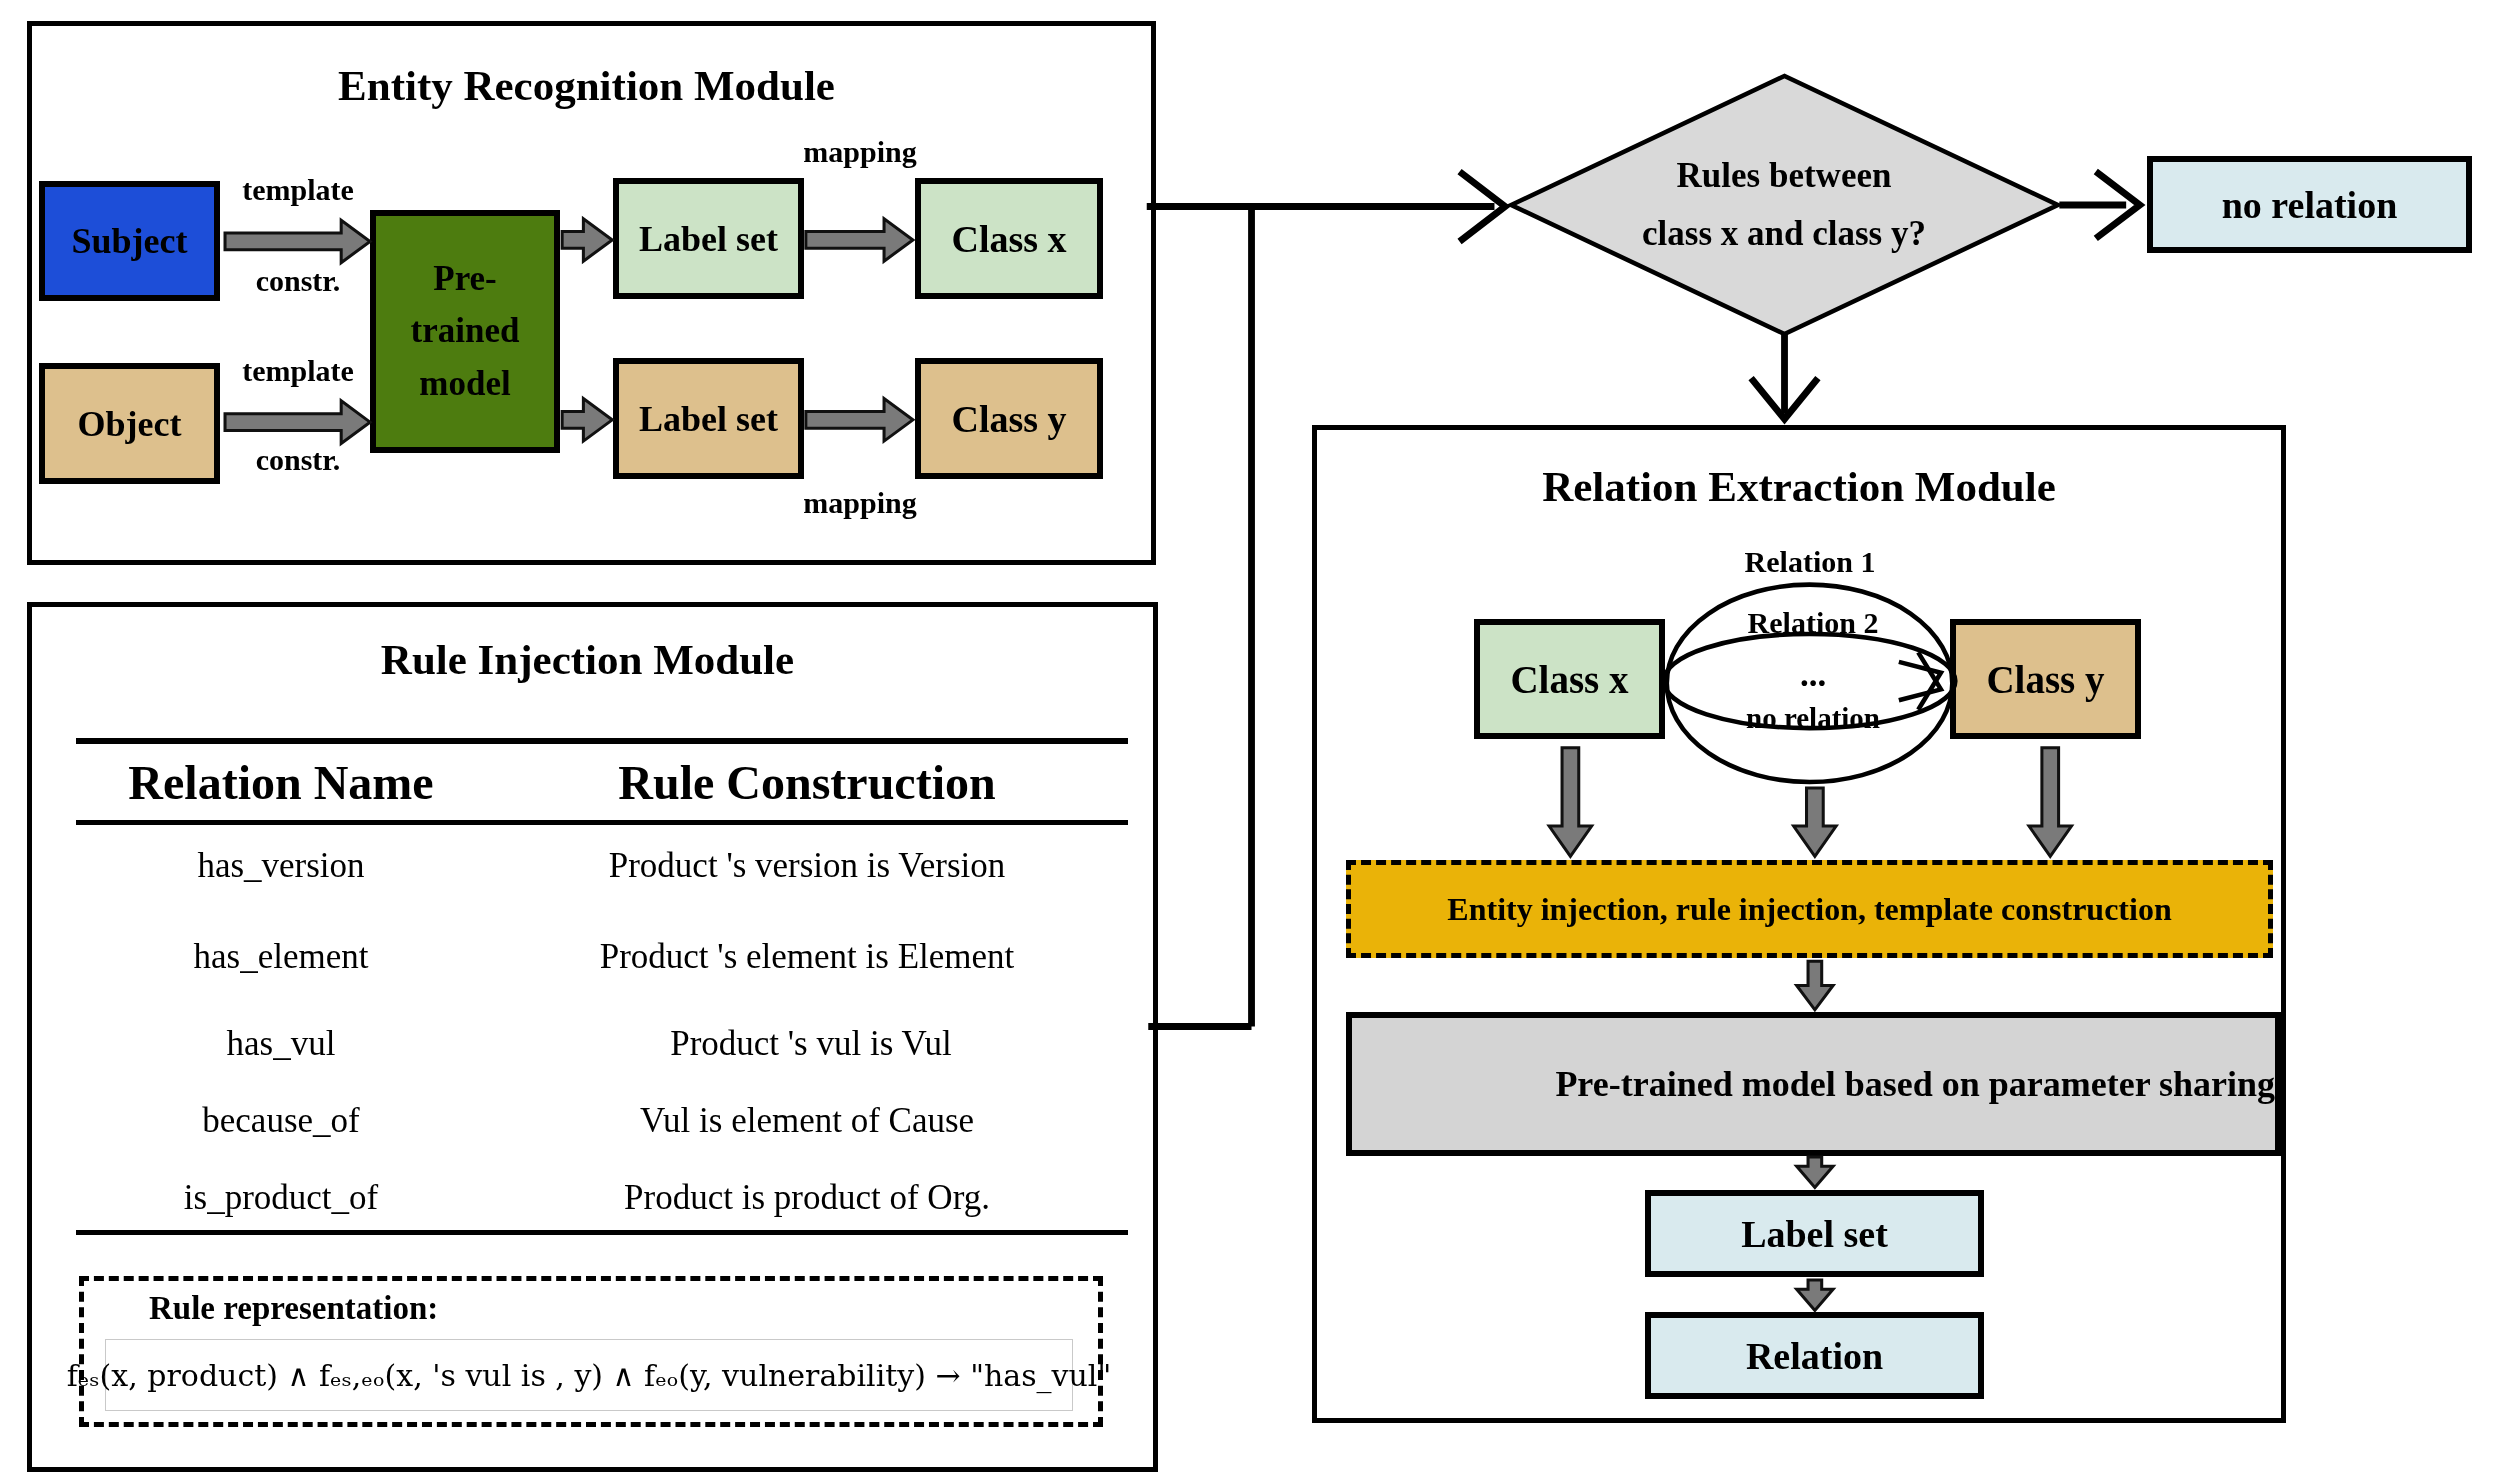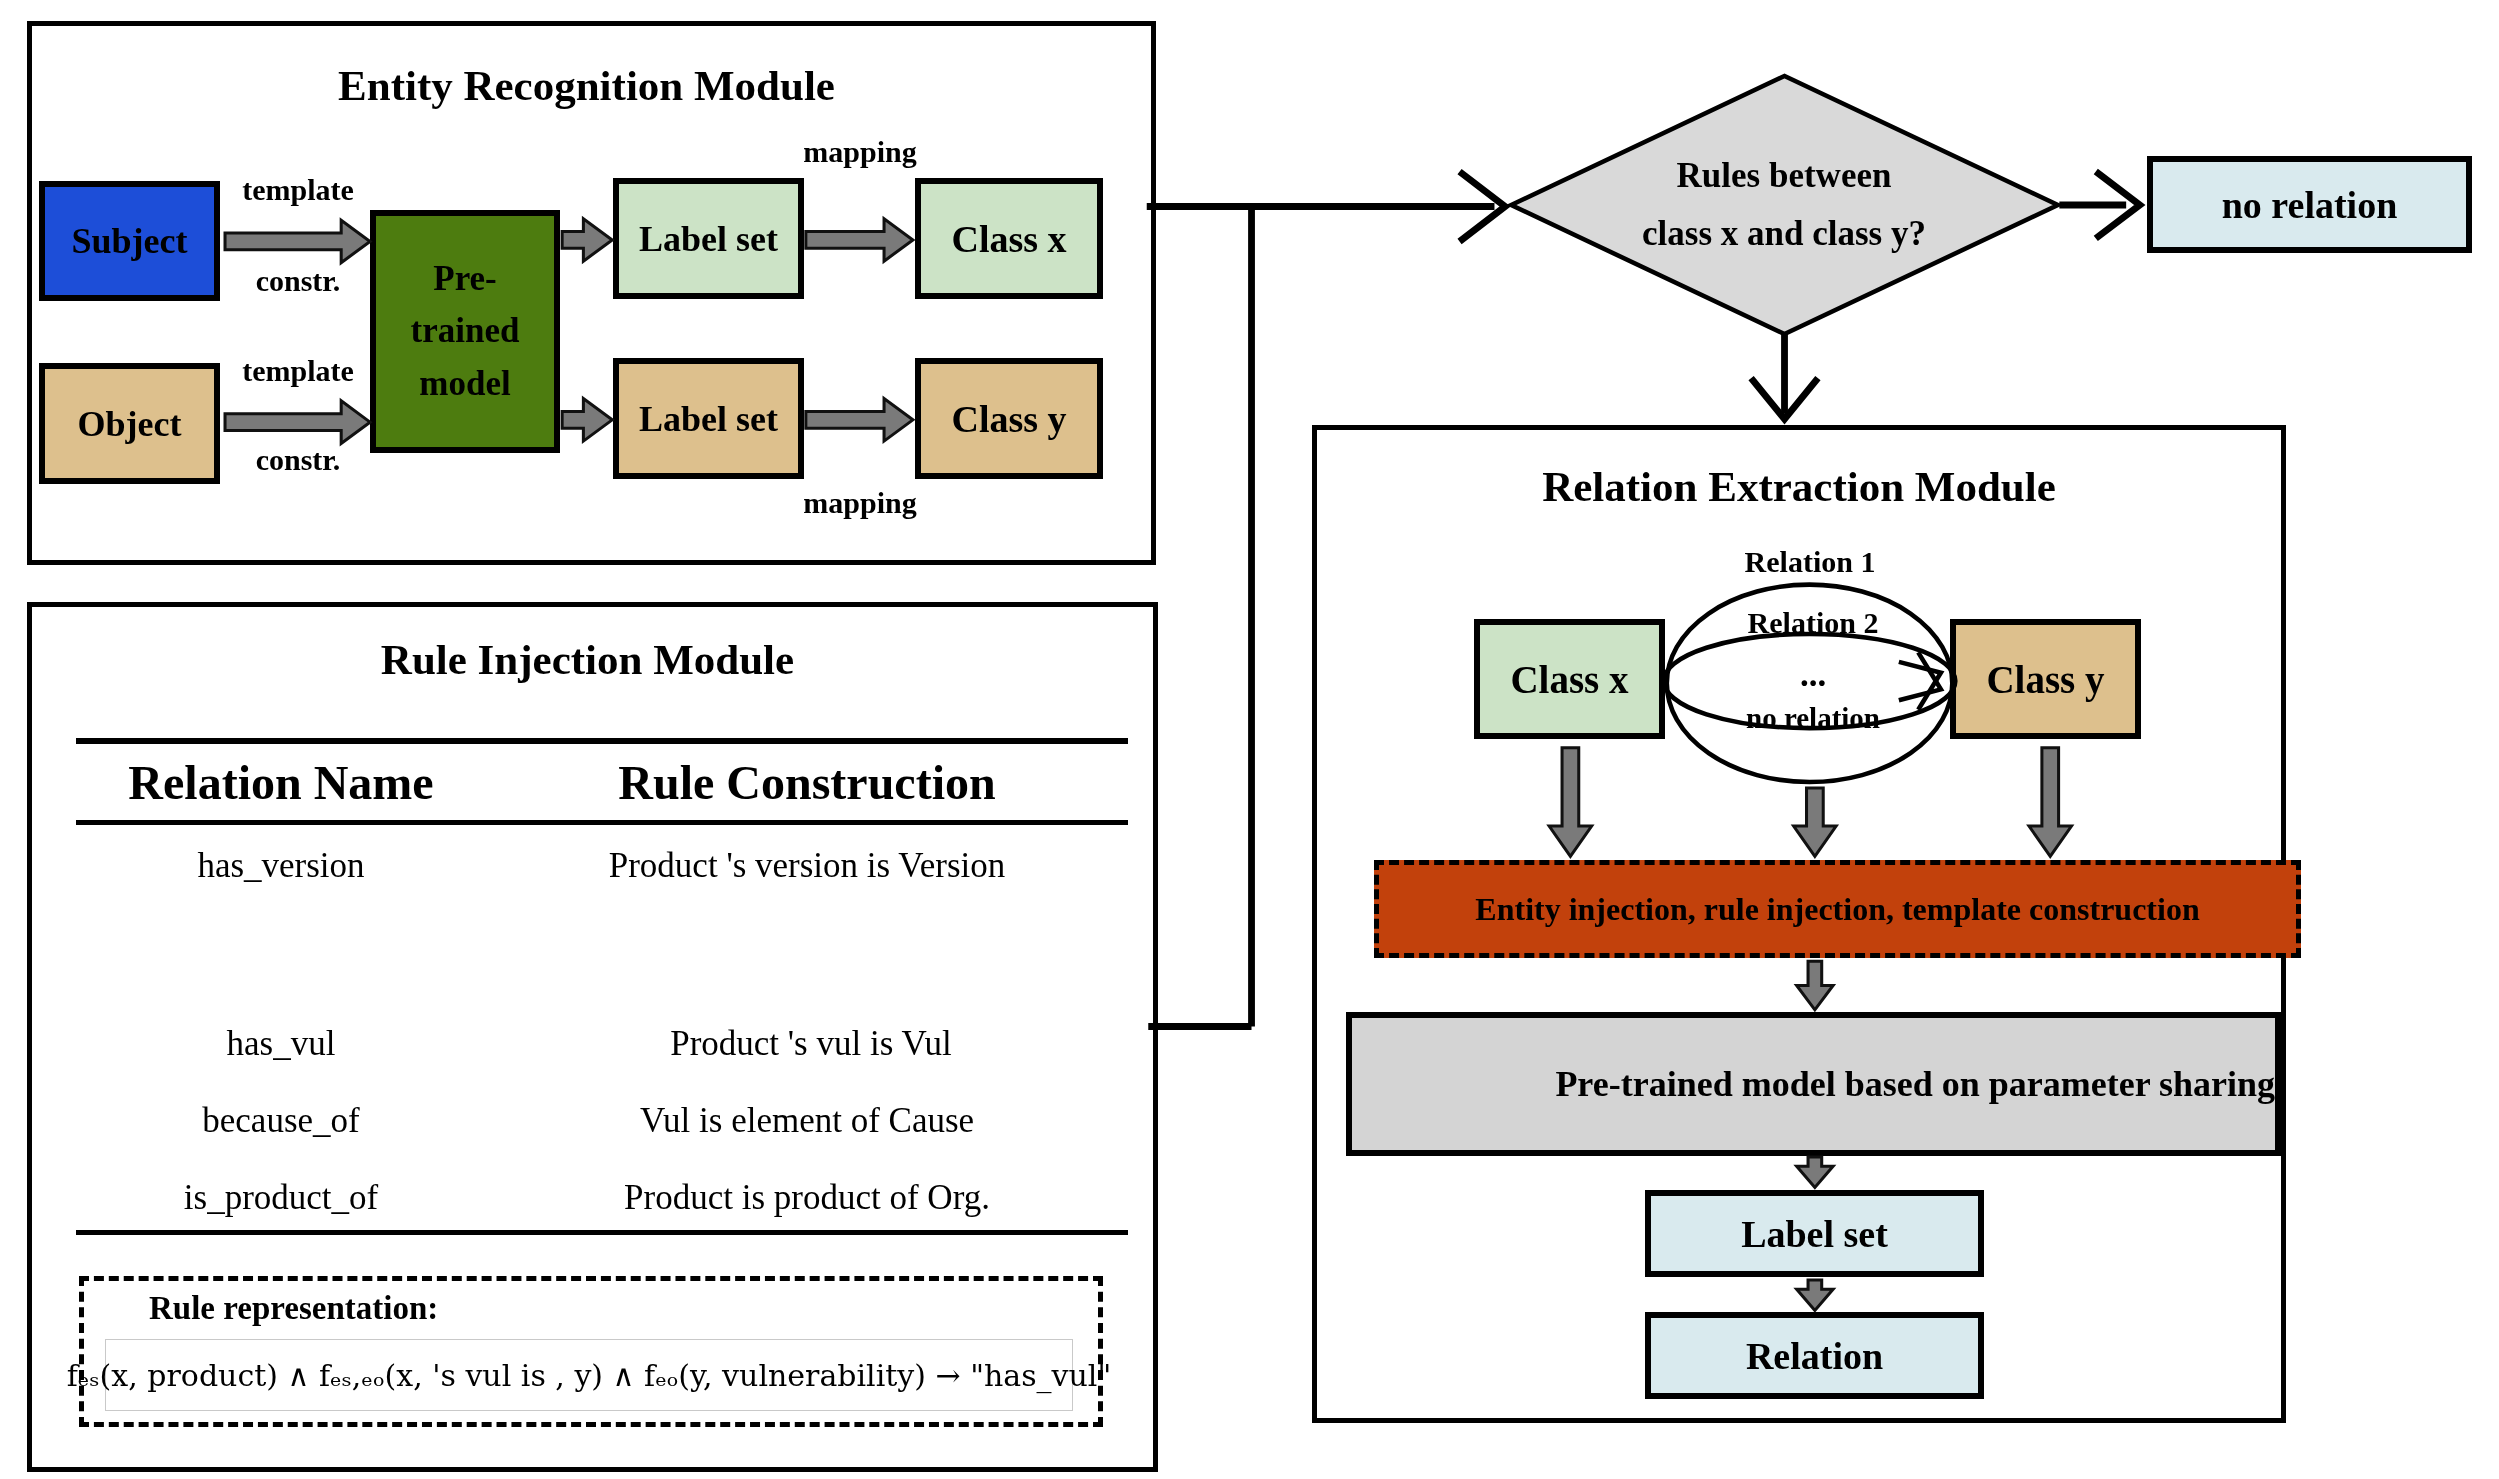--- a/index.html
+++ b/index.html
@@ -89,21 +89,21 @@
     <span>Class x</span>
   </div>
   <div class="node" style="left:1950px;top:619px;width:179px;height:108px;background:#ddc08d;font-size:39px;">
     <span>Class y</span>
   </div>
 
   <div class="lbl" style="left:1661px;top:606px;width:304px;z-index:3;">Relation 2</div>
   <div class="lbl" style="left:1661px;top:655px;width:304px;font-size:35px;z-index:3;">...</div>
   <div class="lbl" style="left:1661px;top:702px;width:304px;font-size:29px;z-index:3;">no relation</div>
 
-  <div class="dashed-box" style="left:1346px;top:860px;width:917px;height:88px;background:#c2410c;display:flex;align-items:center;justify-content:center;margin-left:28px;">
+  <div class="dashed-box" style="left:1346px;top:860px;width:917px;height:88px;background:#eab308;display:flex;align-items:center;justify-content:center;">
     <span style="font-weight:700;font-size:32px;text-align:center;">Entity injection, rule injection, template construction</span>
   </div>
 
   <div class="node" style="left:1346px;top:1012px;width:923px;height:132px;background:#d4d4d4;font-size:36px;border-width:6px;justify-content:flex-end;">
     <span>Pre-trained model based on parameter sharing</span>
   </div>
 
   <div class="node" style="left:1645px;top:1190px;width:327px;height:75px;background:#d9eaee;font-size:38px;">
     <span>Label set</span>
   </div>
@@ -118,20 +118,24 @@
   <div class="tbl-line" style="left:76px;top:820px;width:1052px;height:5.3px;"></div>
   <div class="tbl-line" style="left:76px;top:1230px;width:1052px;height:5.3px;"></div>
 
   <div class="tbl-row hdr" style="top:759px;">
     <div class="c1">Relation Name</div>
     <div class="c2">Rule Construction</div>
   </div>
   <div class="tbl-row" style="top:843px;">
     <div class="c1">has_version</div>
     <div class="c2">Product 's version is Version</div>
+  </div>
+  <div class="tbl-row" style="top:934px;">
+    <div class="c1">has_element</div>
+    <div class="c2">Product 's element is Element</div>
   </div>
   <div class="tbl-row" style="top:1021px;gap:8px;">
     <div class="c1">has_vul</div>
     <div class="c2">Product 's vul is Vul</div>
   </div>
   <div class="tbl-row" style="top:1098px;">
     <div class="c1">because_of</div>
     <div class="c2">Vul is element of Cause</div>
   </div>
   <div class="tbl-row" style="top:1175px;">

